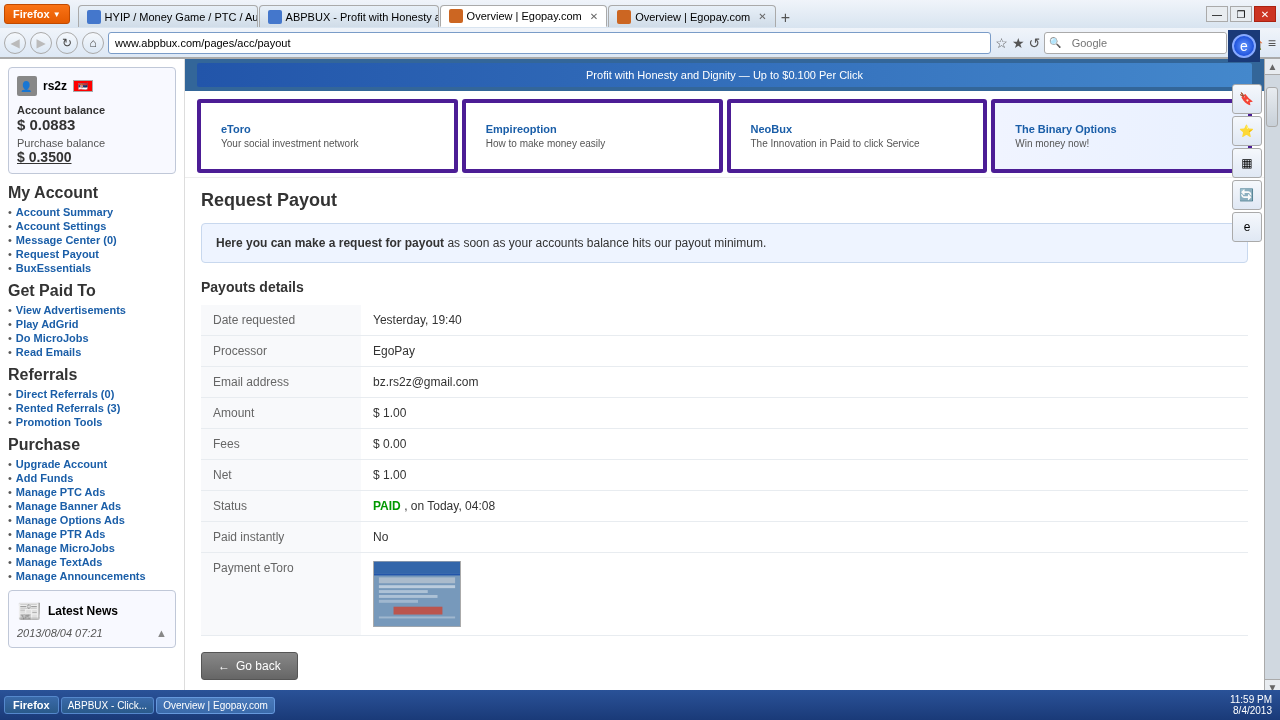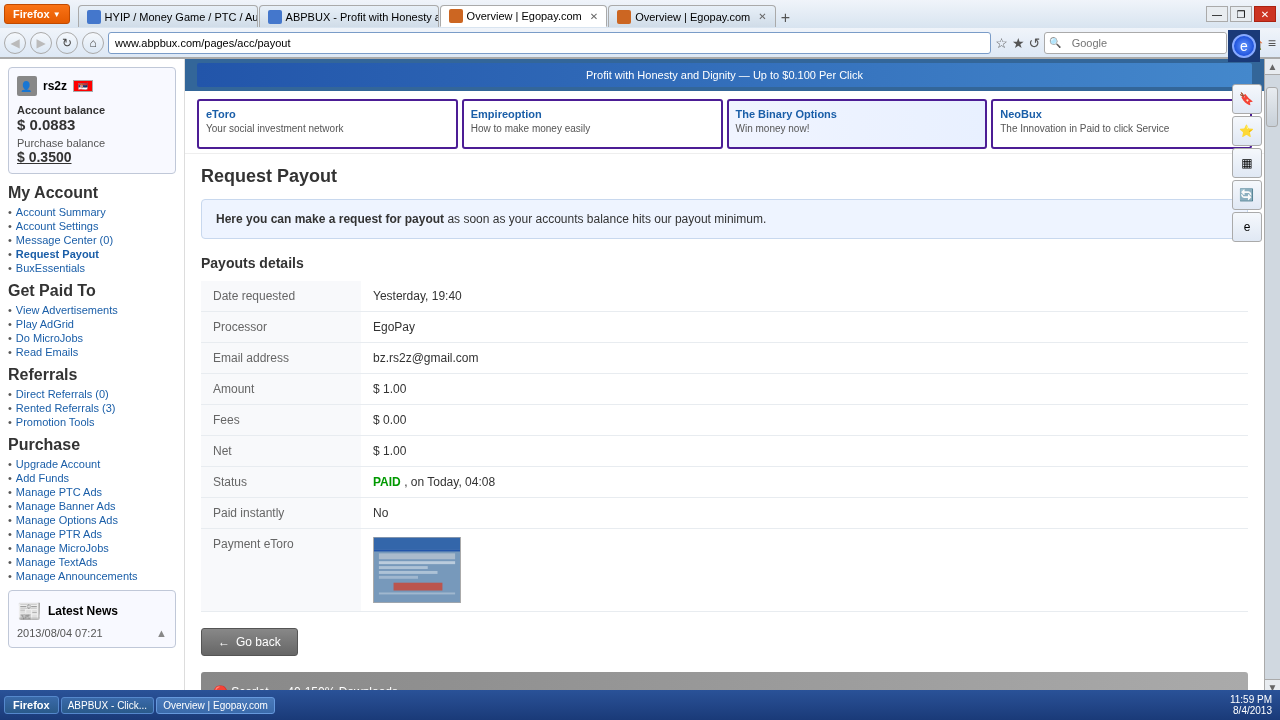--- a/index.html
+++ b/index.html
@@ -40,35 +40,35 @@
     .user-avatar { width: 20px; height: 20px; background: #888; border-radius: 2px; display: flex; align-items: center; justify-content: center; font-size: 10px; color: white; }
     .balance-label { font-weight: bold; font-size: 11px; color: #333; }
     .balance-value { font-size: 15px; font-weight: bold; color: #333; margin-bottom: 4px; }
     .balance-sub { font-size: 11px; color: #555; }
     .balance-sub-value { font-size: 14px; font-weight: bold; color: #333; text-decoration: underline; }
     
     .sidebar-section { margin-bottom: 8px; }
     .sidebar-section-title { font-weight: bold; font-size: 16px; color: #333; margin-bottom: 4px; }
     .sidebar-item { display: flex; align-items: flex-start; gap: 4px; margin-bottom: 2px; font-size: 11px; }
     .sidebar-item .bullet { color: #555; }
-    .sidebar-link { color: #1a5ea8; text-decoration: none; font-size: 11px; }
+    .sidebar-link { color: #1a5ea8; text-decoration: none; font-size: 11px; font-weight: bold; }
     .sidebar-link.active { font-weight: bold; color: #1a5ea8; }
     
     .latest-news { border: 1px solid #c0c8d8; border-radius: 4px; padding: 8px; background: #f8f9ff; margin-top: 8px; }
     .latest-news-header { display: flex; align-items: center; gap: 6px; margin-bottom: 4px; }
     .news-icon { font-size: 20px; color: #888; }
     .news-title { font-weight: bold; font-size: 12px; }
-    .news-date { font-size: 11px; color: #555; display: flex; justify-content: space-between; align-items: center; }
+    .news-date { font-size: 11px; color: #555; display: flex; justify-content: space-between; align-items: center; font-style: italic; }
     .news-arrow { color: #888; }
 
     
     .main-area { flex: 1; background: white; overflow-y: auto; padding: 0; }
     
     .ads-row { display: flex; gap: 4px; padding: 8px 12px 4px; background: white; border-bottom: 1px solid #eee; }
-    .ad-card { flex: 1; border: 2px solid #4c1d95; border-radius: 3px; padding: 7px; min-height: 50px; }
+    .ad-card { flex: 1; border: 4px solid #4c1d95; border-radius: 3px; padding: 20px; min-height: 50px; }
     .ad-card .ad-title { font-weight: bold; font-size: 11px; color: #1a5ea8; margin-bottom: 3px; }
     .ad-card .ad-desc { font-size: 10px; color: #555; }
     .ad-card-featured { background: linear-gradient(to right, #f0f4ff, #e8f0ff); }
 
     .page-content { padding: 12px 16px; }
     .page-title { font-size: 18px; color: #333; font-weight: bold; margin-bottom: 12px; }
     
     .info-box { background: #eef4ff; border: 1px solid #c8d8ee; border-radius: 4px; padding: 10px 14px; margin-bottom: 16px; font-size: 12px; color: #333; line-height: 1.5; }
     .info-box strong { font-weight: bold; }
     
@@ -294,27 +294,27 @@
 
       <div class="ads-row">
         <div class="ad-card">
           <div class="ad-title">eToro</div>
           <div class="ad-desc">Your social investment network</div>
         </div>
         <div class="ad-card">
           <div class="ad-title">Empireoption</div>
           <div class="ad-desc">How to make money easily</div>
         </div>
+        <div class="ad-card">
+          <div class="ad-title">NeoBux</div>
+          <div class="ad-desc">The Innovation in Paid to click Service</div>
+        </div>
         <div class="ad-card ad-card-featured">
           <div class="ad-title">The Binary Options</div>
           <div class="ad-desc">Win money now!</div>
-        </div>
-        <div class="ad-card">
-          <div class="ad-title">NeoBux</div>
-          <div class="ad-desc">The Innovation in Paid to click Service</div>
         </div>
       </div>
 
       <div class="page-content">
         <h2 class="page-title">Request Payout</h2>
 
         <div class="info-box">
           <strong>Here you can make a request for payout</strong>
           <span> as soon as your accounts balance hits our payout minimum.</span>
         </div>

